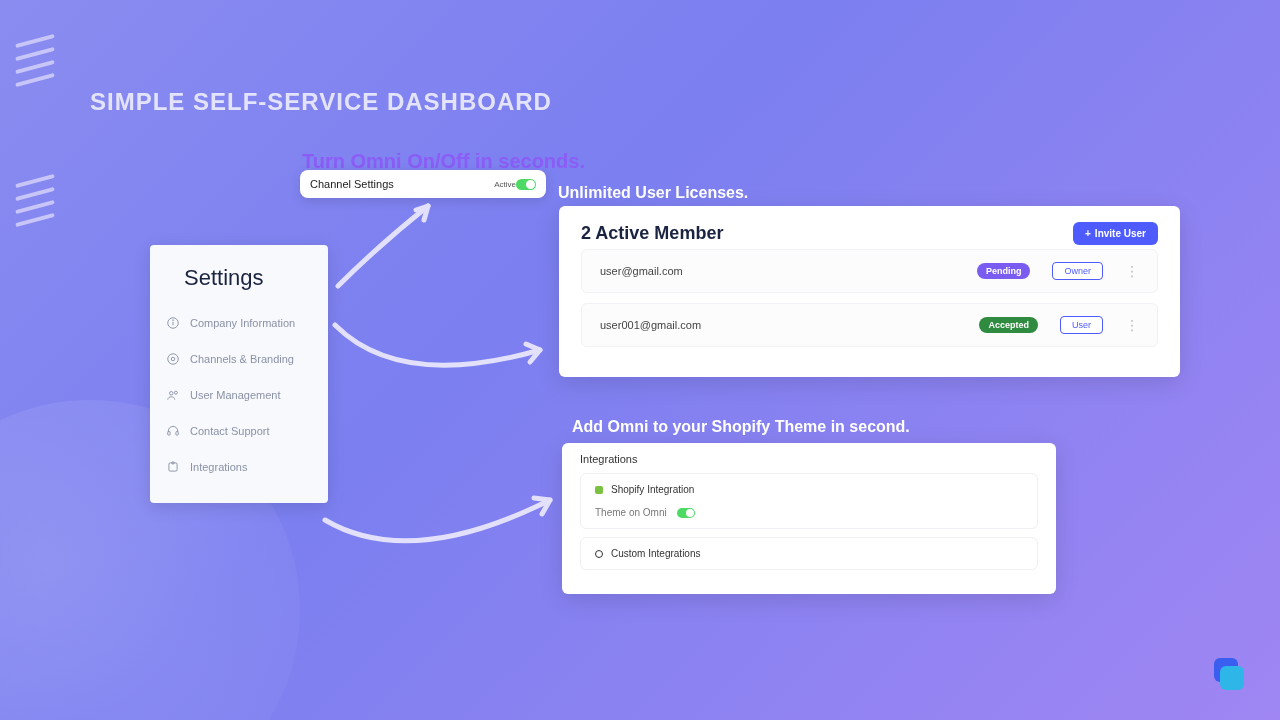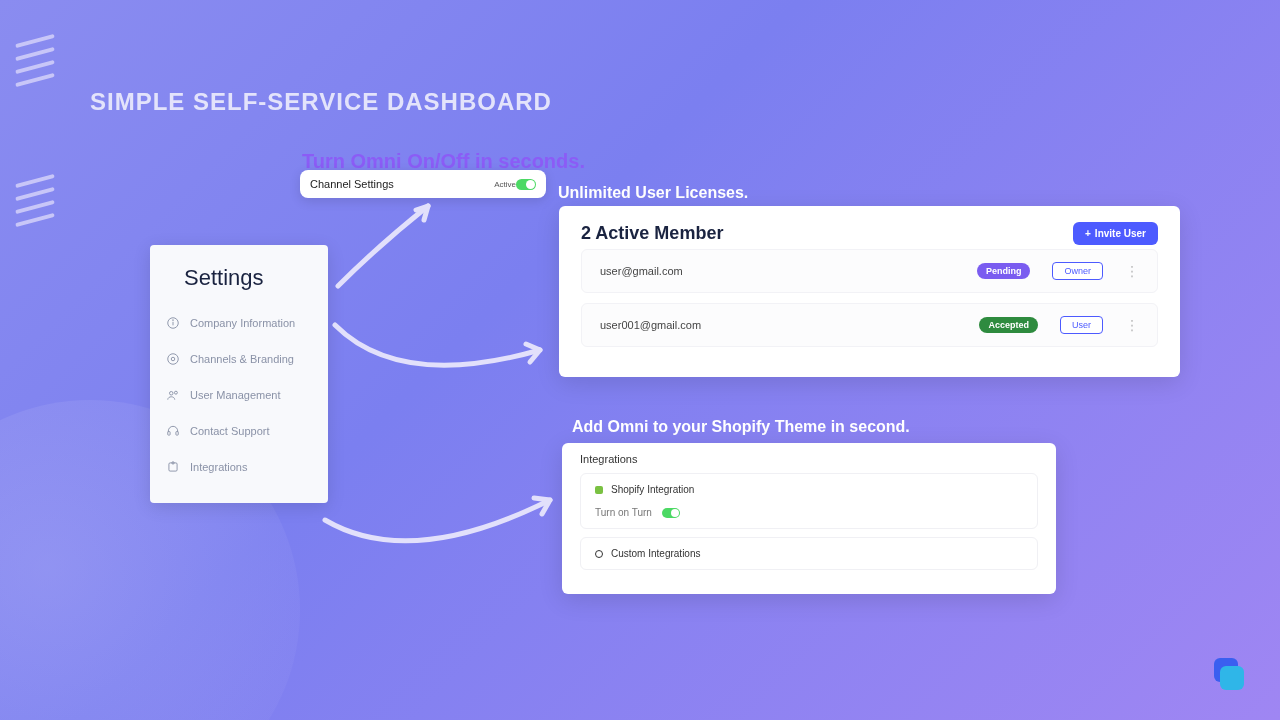--- a/index.html
+++ b/index.html
@@ -245,21 +245,21 @@
 </div>
 
 <div class="integ-card">
   <div class="integ-title">Integrations</div>
   <div class="integ-section">
     <div class="integ-row">
       <span class="dot-green"></span>
       <span>Shopify Integration</span>
     </div>
     <div class="integ-row turn-on-row">
-      <span>Turn on Turn</span>
+      <span>Theme on Omni</span>
       <div class="integ-toggle"></div>
     </div>
   </div>
   <div class="integ-section">
     <div class="integ-row">
       <span class="dot-dark"></span>
       <span>Custom Integrations</span>
     </div>
   </div>
 </div>

